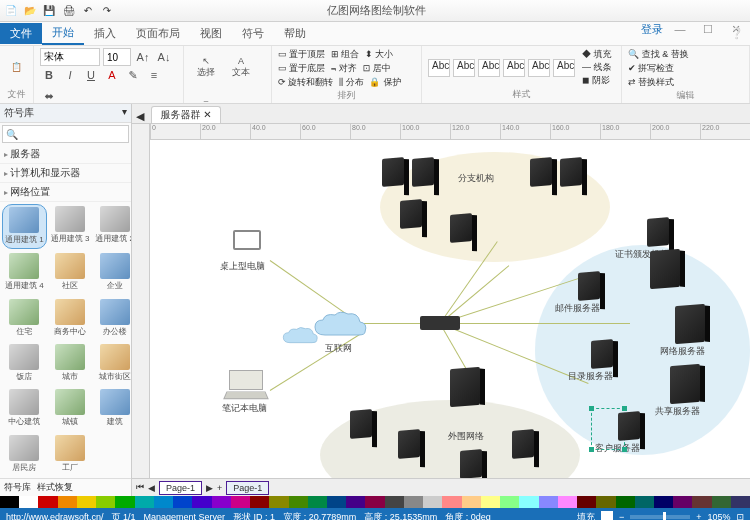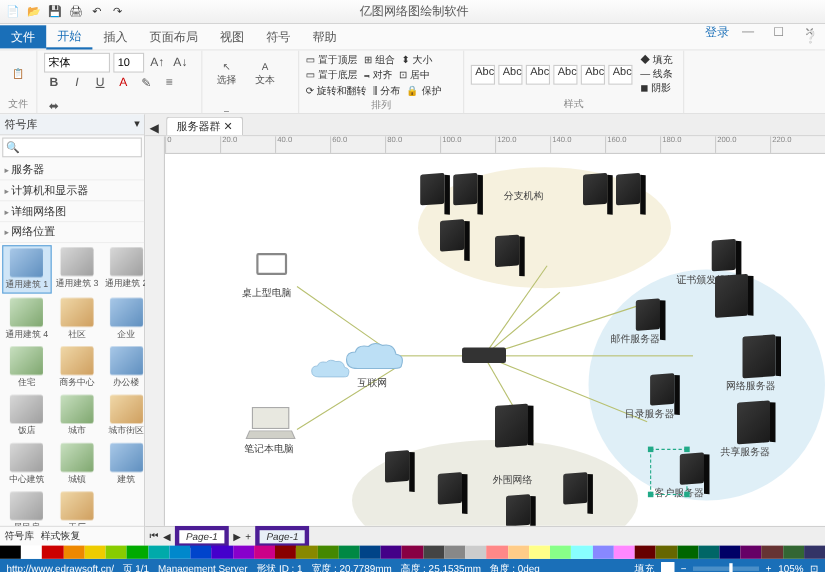--- a/index.html
+++ b/index.html
@@ -23,21 +23,21 @@
 .ribbtn.big { width:32px; height:38px; flex-direction:column; font-size:9px; }
 .fontbox { border:1px solid #ccc; height:18px; font-size:10px; padding:0 3px; background:#fff; }
 .main { display:flex; height:392px; }
 .sidebar { width:132px; border-right:1px solid #ccc; display:flex; flex-direction:column; background:#fafafa; }
 .sidehdr { background:#eef2f6; padding:2px 4px; font-size:10px; border-bottom:1px solid #ddd; display:flex; justify-content:space-between; }
 .search { border:1px solid #ccc; margin:2px; height:18px; display:flex; align-items:center; padding:0 3px; font-size:10px; background:#fff; }
 .catlist { font-size:10px; }
 .cat { padding:2px 4px; border-bottom:1px solid #eee; cursor:pointer; }
 .cat::before { content:"▸ "; color:#888; font-size:8px; }
 .shapes { flex:1; overflow:auto; display:grid; grid-template-columns:repeat(3,1fr); gap:2px; padding:2px; }
-.shape { display:flex; flex-direction:column; align-items:center; padding:2px; cursor:pointer; }
+.shape { display:flex; flex-direction:column; align-items:center; padding:2px; cursor:pointer;border-radius:10px; }
 .shape.sel { background:#cfe5f7; border:1px solid #5aa0d8; }
 .shape .ico { width:30px; height:26px; background:linear-gradient(135deg,#a8c8e8,#6090c0); border-radius:2px; position:relative; }
 .shape .ico.b2 { background:linear-gradient(135deg,#d8d8d8,#a0a0a0); }
 .shape .ico.b3 { background:linear-gradient(135deg,#c8e0c0,#80a870); }
 .shape .ico.b4 { background:linear-gradient(135deg,#f0d8a8,#d0a060); }
 .shape .txt { font-size:8px; color:#555; margin-top:1px; text-align:center; white-space:nowrap; }
 .sidefoot { border-top:1px solid #ddd; padding:2px 4px; font-size:9px; display:flex; gap:6px; }
 .canvaswrap { flex:1; display:flex; flex-direction:column; }
 .tabstrip { height:20px; background:#eee; display:flex; align-items:flex-end; border-bottom:1px solid #ccc; }
 .tabstrip .dtab { background:#fff; border:1px solid #ccc; border-bottom:none; padding:1px 8px; font-size:10px; margin-left:3px; border-radius:3px 3px 0 0; }
@@ -60,21 +60,21 @@
 .hub { position:absolute; left:270px; top:176px; width:40px; height:14px; background:#333; border-radius:2px; }
 .pc { width:32px; height:28px; }
 .pc .mon { width:28px; height:20px; background:#fff; border:2px solid #888; border-radius:2px; }
 .laptop { width:42px; height:30px; }
 .laptop .lid { width:34px; height:20px; background:#e8e8e0; border:1px solid #aaa; margin:0 auto; }
 .laptop .base { width:42px; height:10px; background:#d0d0c8; border:1px solid #aaa; transform:perspective(40px) rotateX(40deg); }
 .sel-handles { position:absolute; border:1px dashed #2a8; }
 .sel-handles i { position:absolute; width:5px; height:5px; background:#2a8; }
 .line { position:absolute; background:#b8c070; height:1px; transform-origin:left center; }
 .pagetabs { height:18px; background:#eee; border-top:1px solid #ccc; display:flex; align-items:center; font-size:9px; padding:0 4px; gap:4px; }
-.pagetabs .ptab { background:#fff; border:4px solid #4c1d95; padding:1px 6px;font-style:italic; }
+.pagetabs .ptab { background:#fff; border:1px solid #4c1d95; padding:1px 6px; }
 .colorbar { height:12px; display:flex; }
 .colorbar span { flex:1; }
 .statusbar { height:18px; background:#1a6fb8; color:#fff; display:flex; align-items:center; font-size:9px; padding:0 6px; gap:8px; }
 .statusbar .r { margin-left:auto; display:flex; gap:6px; align-items:center; }
 .zoom { width:60px; height:4px; background:#4a8fc8; position:relative; }
 .zoom::after { content:""; position:absolute; left:55%; top:-3px; width:3px; height:10px; background:#fff; }
 </style>
 </head>
 <body>
 
@@ -177,35 +177,42 @@
       <span class="fontbox" style="width:22px;text-align:center">Abc</span>
       <span class="fontbox" style="width:22px;text-align:center">Abc</span>
       <div style="font-size:9px;margin-left:4px">
         <div>◆ <span>填充</span></div>
         <div>— <span>线条</span></div>
         <div>◼ <span>阴影</span></div>
       </div>
     </div>
     <div class="lbl">样式</div>
   </div>
+  <div class="ribgroup" style="flex:1">
+    <div class="tools" style="font-size:9px;flex-direction:column;align-items:flex-start;gap:1px">
+      <span>🔍 <span>查找 &amp; 替换</span></span>
+      <span>✔ <span>拼写检查</span></span>
+      <span>⇄ <span>替换样式</span></span>
+    </div>
+    <div class="lbl">编辑</div>
+  </div>
 </div>
 
 <div class="main">
   <div class="sidebar">
     <div class="sidehdr">
         <span>符号库</span>
         <span>▾</span>
       </div>
     <div class="search">
         <span style="color:#aaa">🔍</span>
       </div>
     <div class="catlist">
       <div class="cat">服务器</div>
       <div class="cat">计算机和显示器</div>
-      <div class="cat">详细网络图</div>
       <div class="cat">网络位置</div>
     </div>
     <div class="shapes" id="shapes">
         <div class="shape sel">
           <div class="ico "></div>
           <div class="txt">通用建筑 1</div>
         </div>
         <div class="shape">
           <div class="ico b2"></div>
           <div class="txt">通用建筑 3</div>

